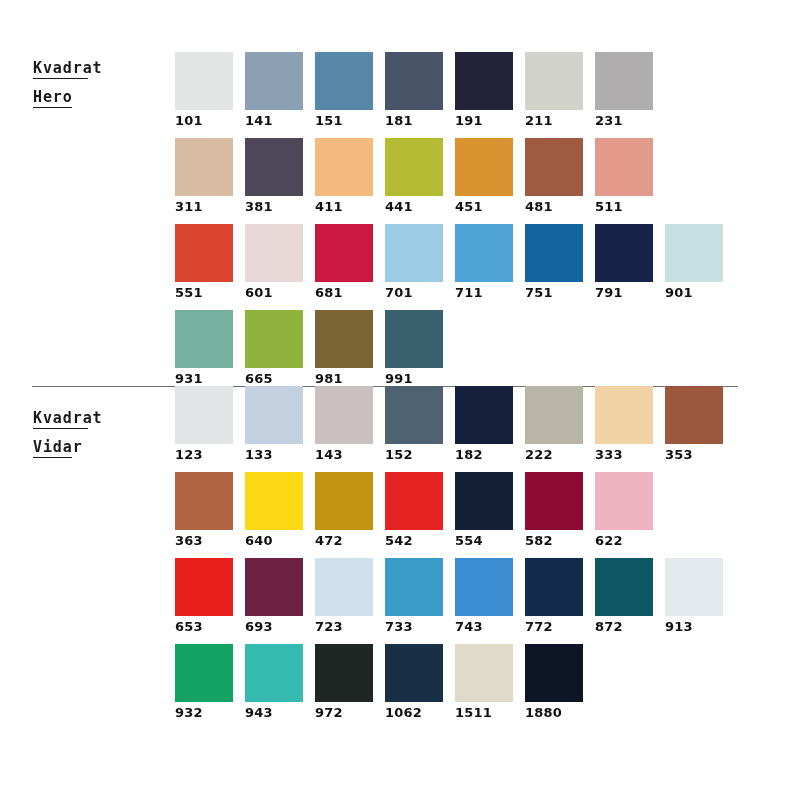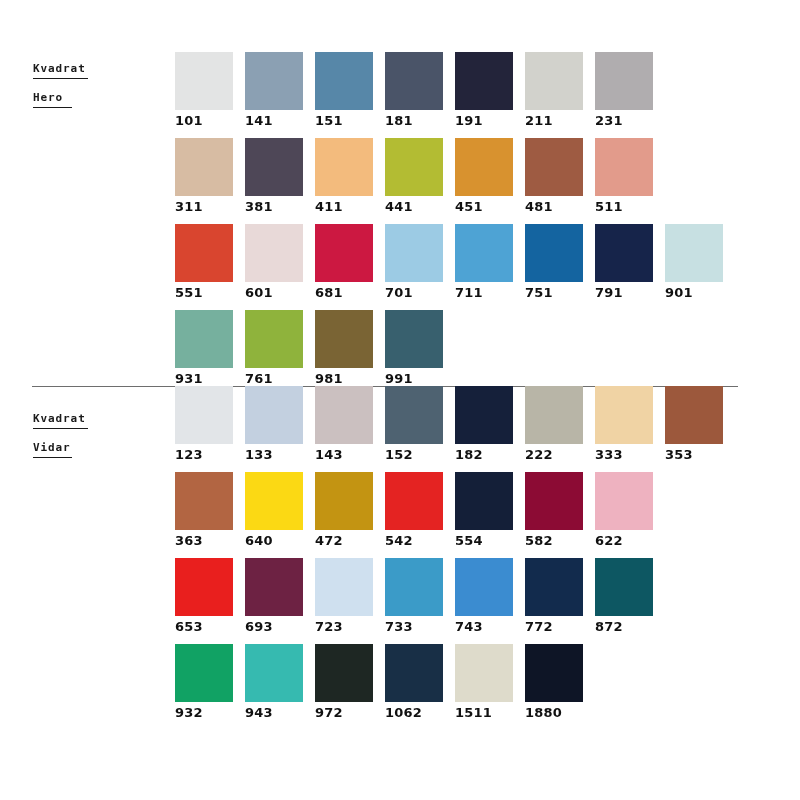--- a/index.html
+++ b/index.html
@@ -44,21 +44,21 @@
     left: 33px;
     top: 10px;
     width: 120px;
   }
   .section-hero .brand { top: 10px; }
   .section-vidar .brand { top: 26px; }
 
   .brand-line {
     display: block;
     font-family: "DejaVu Sans Mono", monospace;
-    font-size: 11px;
+    font-size: 15px;
     font-weight: 700;
     letter-spacing: 0.9px;
     color: #1a1a1a;
     padding-bottom: 3px;
     border-bottom: 1.3px solid #1a1a1a;
     width: 55px;
     margin-bottom: 12px;
     line-height: 13px;
   }
   .brand-line.brand-collection {
@@ -204,21 +204,21 @@
               <span class="chip-code">901</span>
             </div>
           </div>
           <div class="row">
             <div class="cell">
               <span class="chip" style="background: rgb(118, 176, 158);"></span>
               <span class="chip-code">931</span>
             </div>
             <div class="cell">
               <span class="chip" style="background: rgb(143, 179, 60);"></span>
-              <span class="chip-code">761</span>
+              <span class="chip-code">665</span>
             </div>
             <div class="cell">
               <span class="chip" style="background: rgb(122, 100, 52);"></span>
               <span class="chip-code">981</span>
             </div>
             <div class="cell">
               <span class="chip" style="background: rgb(56, 96, 110);"></span>
               <span class="chip-code">991</span>
             </div>
           </div>
@@ -317,20 +317,24 @@
               <span class="chip-code">743</span>
             </div>
             <div class="cell">
               <span class="chip" style="background: rgb(18, 43, 77);"></span>
               <span class="chip-code">772</span>
             </div>
             <div class="cell">
               <span class="chip" style="background: rgb(13, 87, 98);"></span>
               <span class="chip-code">872</span>
             </div>
+            <div class="cell">
+              <span class="chip" style="background: rgb(227, 234, 237);"></span>
+              <span class="chip-code">913</span>
+            </div>
           </div>
           <div class="row">
             <div class="cell">
               <span class="chip" style="background: rgb(17, 162, 100);"></span>
               <span class="chip-code">932</span>
             </div>
             <div class="cell">
               <span class="chip" style="background: rgb(54, 186, 176);"></span>
               <span class="chip-code">943</span>
             </div>

